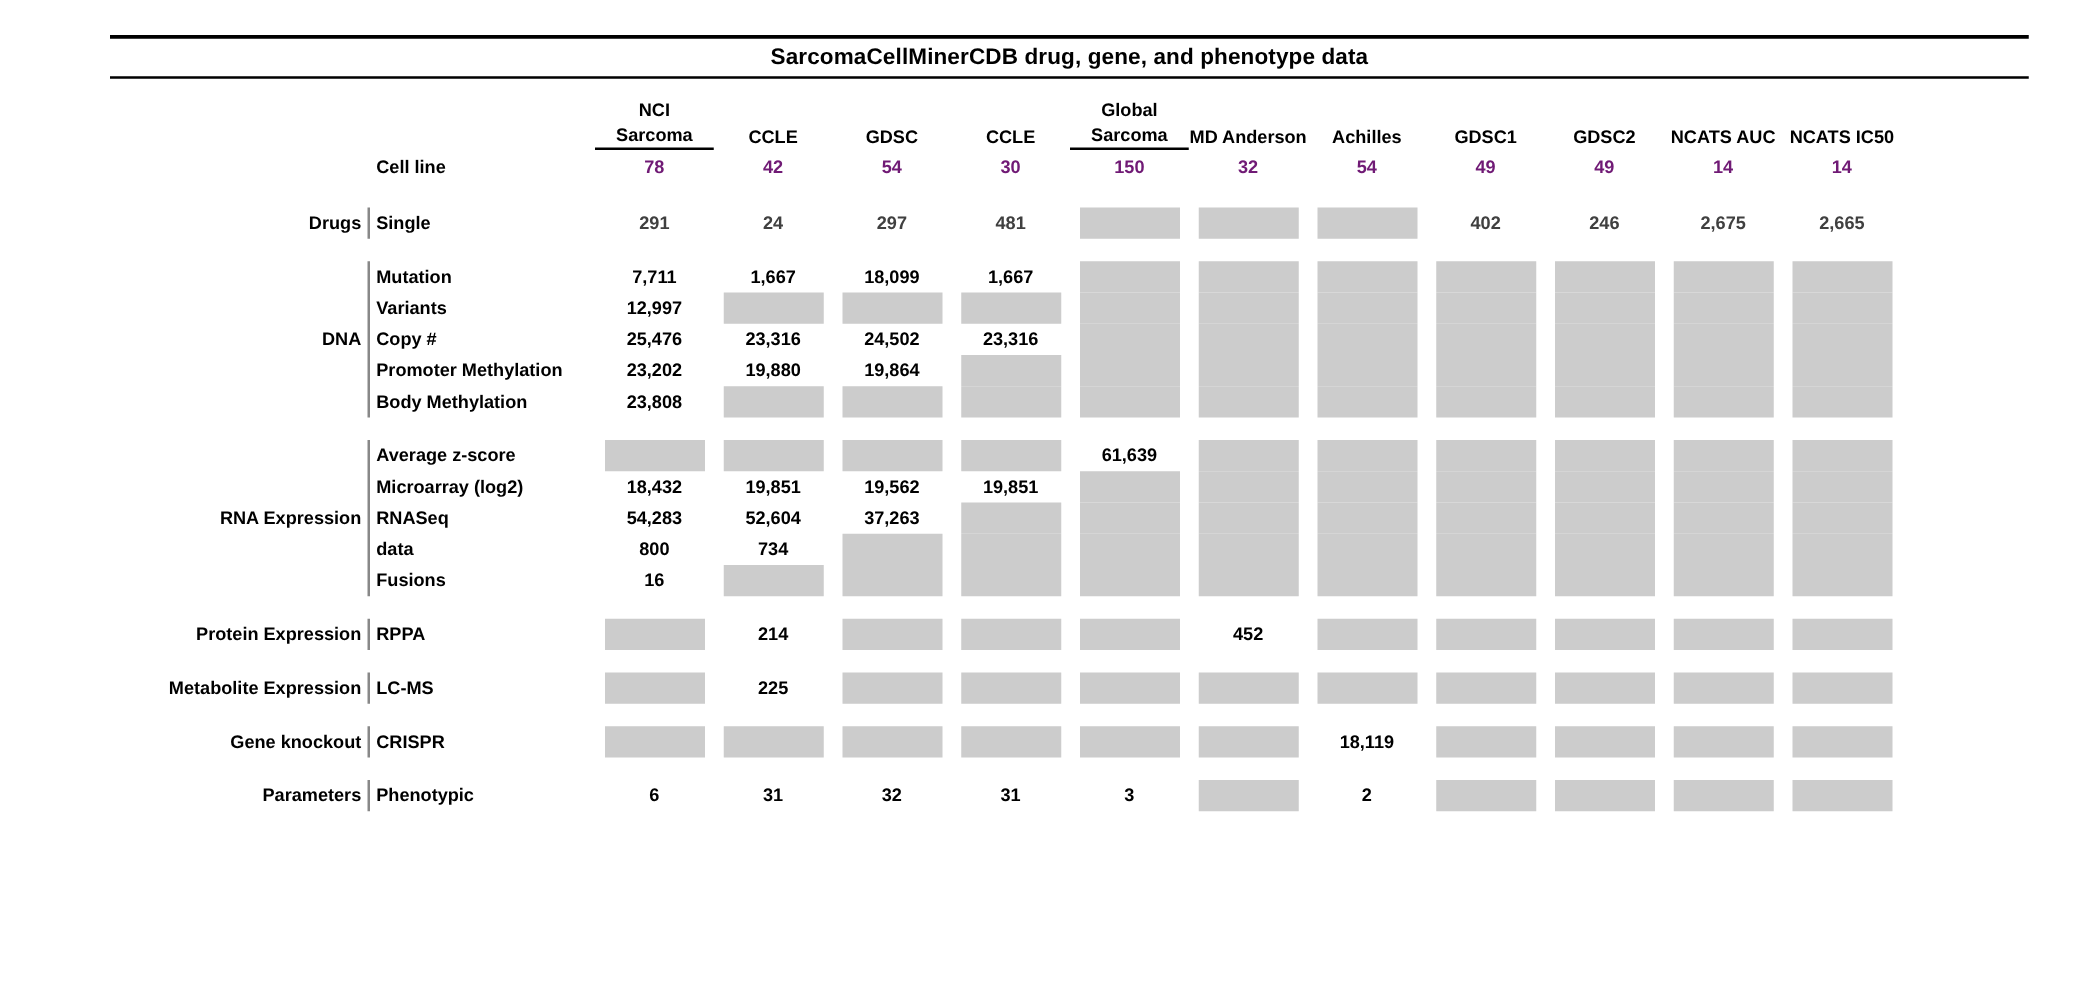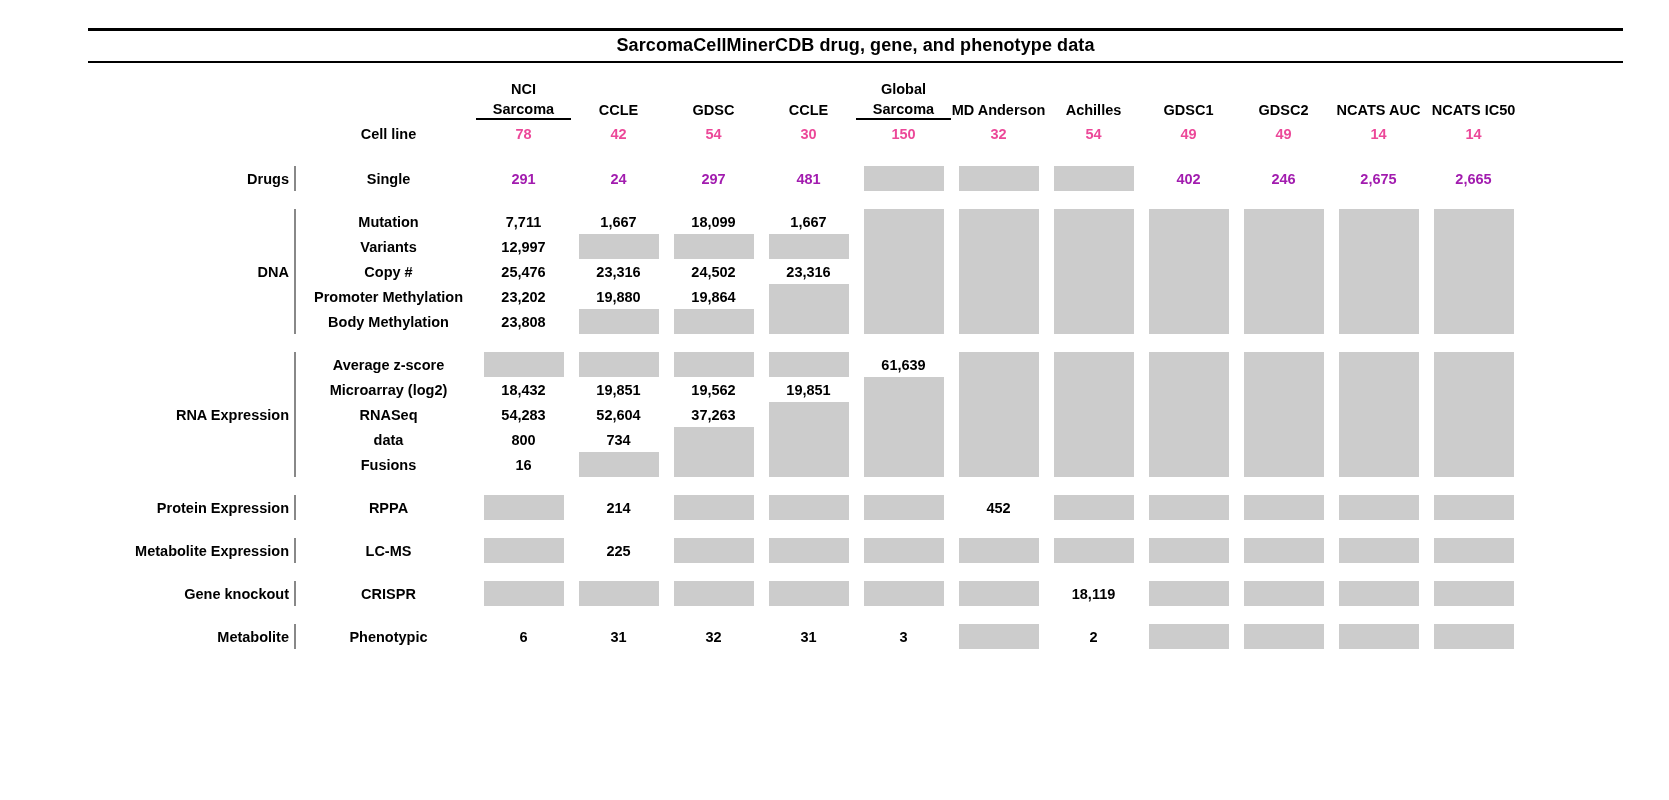--- a/index.html
+++ b/index.html
@@ -87,35 +87,35 @@
   }
 
   .group-label {
     text-align: right;
     padding-right: 12px;
     font-size: 14.5px;
     font-weight: bold;
     white-space: nowrap;
   }
   .row-label {
-    text-align: center;
+    text-align: left;
     padding-right: 10px;
     font-size: 14.5px;
     font-weight: bold;
     white-space: nowrap;
   }
   .cell {
     text-align: center;
     height: 25px;
     font-size: 14.5px;
     font-weight: bold;
   }
   .cell .val { display: inline-block; }
-  .cell.red   { color: #ec4899; }
-  .cell.blue  { color: #a21caf; text-decoration: underline; }
+  .cell.red   { color: #701a75; }
+  .cell.blue  { color: #404040; text-decoration: underline; }
   .cell.black { color: #000000; }
 
   
   .blk {
     display: block;
     background: #cccccc;
     height: 25px;
     width: 80px;
     margin: 0 auto;
   }
@@ -757,21 +757,21 @@
           <td></td>
           <td></td>
           <td></td>
           <td></td>
           <td></td>
           <td></td>
           <td></td>
           <td></td>
         </tr>
         <tr>
-          <td class="group-label" rowspan="1">Metabolite</td>
+          <td class="group-label" rowspan="1">Parameters</td>
           <td class="vbar" rowspan="1">
             <span style="height: 25px;"></span>
           </td>
           <td class="row-label">Phenotypic</td>
           <td class="cell black"><span class="val">6</span></td>
           <td class="cell black"><span class="val">31</span></td>
           <td class="cell black"><span class="val">32</span></td>
           <td class="cell black"><span class="val">31</span></td>
           <td class="cell black"><span class="val">3</span></td>
           <td class="cell black">

